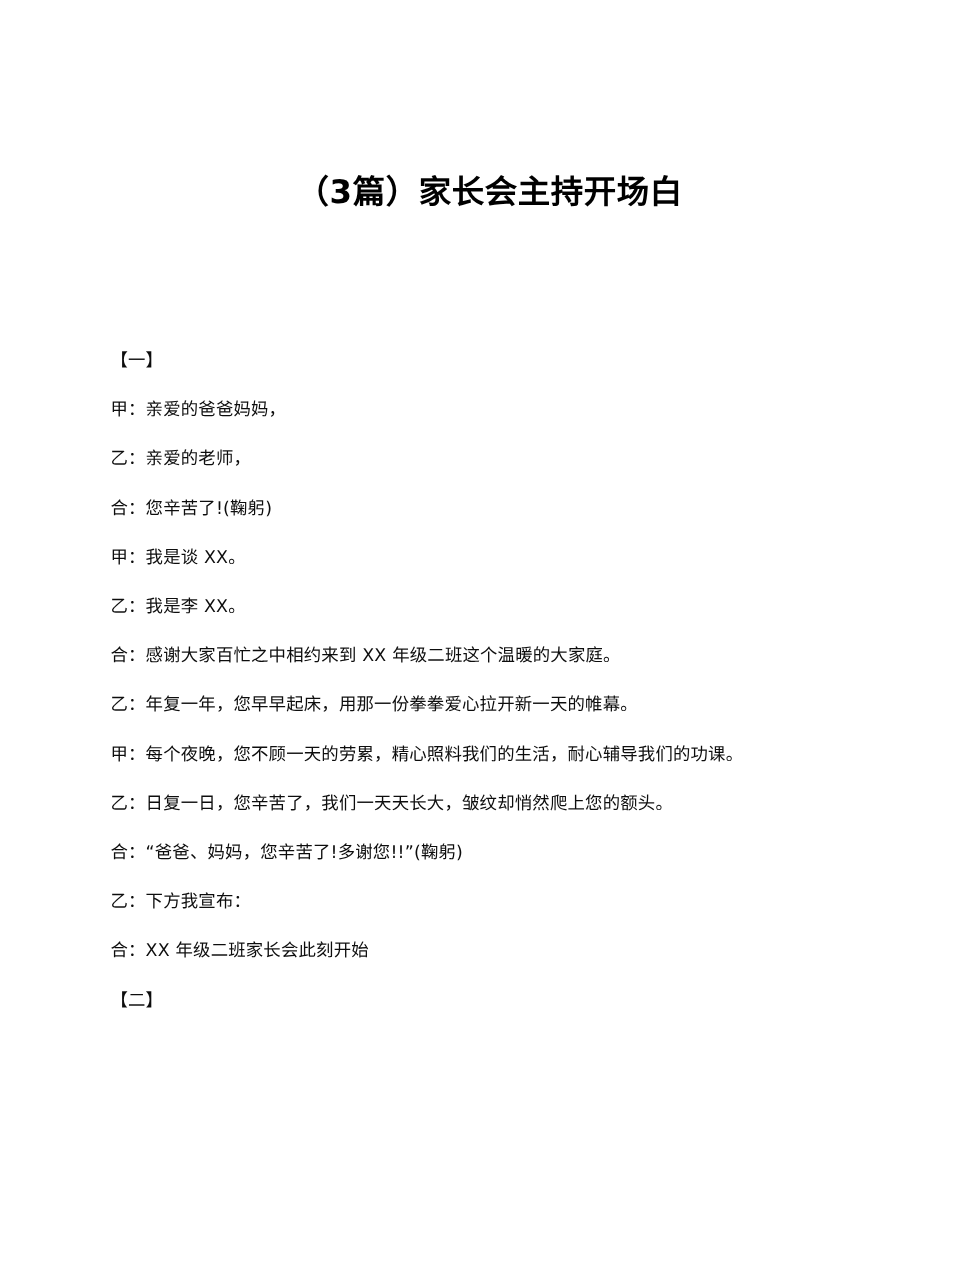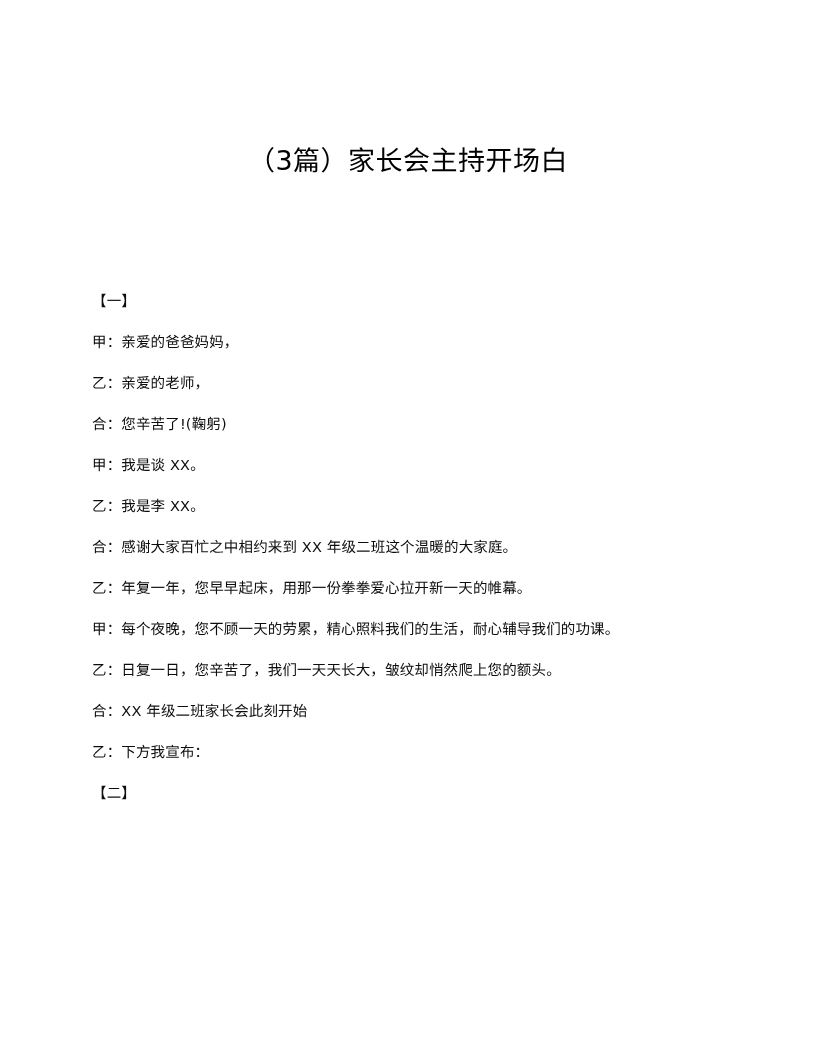--- a/index.html
+++ b/index.html
@@ -19,21 +19,21 @@
   }
 
   
   .doc-title {
     position: absolute;
     top: 124px;
     left: 0;
     width: 816px;
     text-align: center;
     font-size: 27px;
-    font-weight: normal;
+    font-weight: bold;
     line-height: 38px;
     color: #000000;
     letter-spacing: 0.5px;
   }
 
   
   .body-column {
     position: absolute;
     top: 290px;
     left: 92px;
@@ -69,18 +69,19 @@
       <p class="para section-head">【一】</p>
       <p class="para">甲：亲爱的爸爸妈妈，</p>
       <p class="para">乙：亲爱的老师，</p>
       <p class="para">合：您辛苦了!(鞠躬)</p>
       <p class="para">甲：我是谈 XX。</p>
       <p class="para">乙：我是李 XX。</p>
       <p class="para">合：感谢大家百忙之中相约来到 XX 年级二班这个温暖的大家庭。</p>
       <p class="para">乙：年复一年，您早早起床，用那一份拳拳爱心拉开新一天的帷幕。</p>
       <p class="para">甲：每个夜晚，您不顾一天的劳累，精心照料我们的生活，耐心辅导我们的功课。</p>
       <p class="para">乙：日复一日，您辛苦了，我们一天天长大，皱纹却悄然爬上您的额头。</p>
+      <p class="para">合：“爸爸、妈妈，您辛苦了!多谢您!!”(鞠躬)</p>
+      <p class="para">乙：下方我宣布：</p>
       <p class="para">合：XX 年级二班家长会此刻开始</p>
-      <p class="para">乙：下方我宣布：</p>
       <p class="para section-head">【二】</p>
     </div>
 
 </div>
 
 </body></html>

